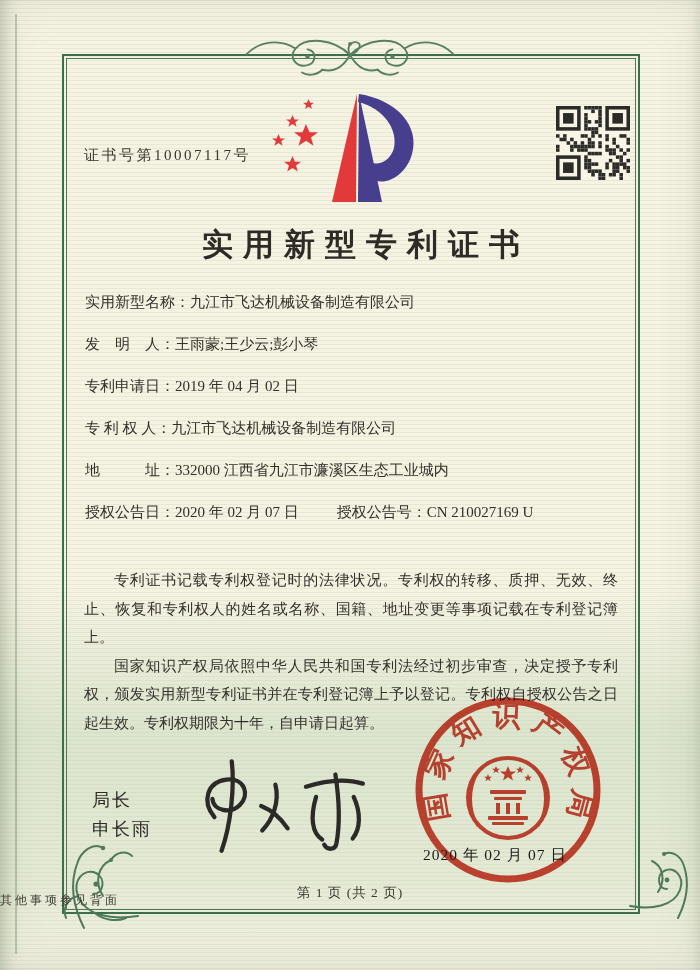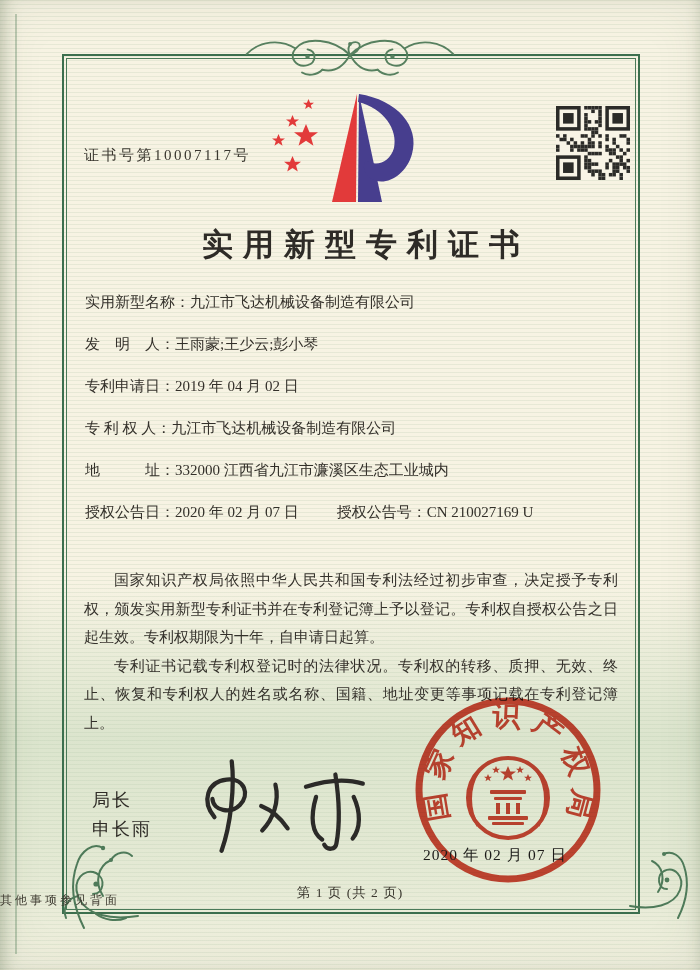--- a/index.html
+++ b/index.html
@@ -262,22 +262,22 @@
   <div class="fields">
     <div class="row"><span class="lbl">实用新型名称：</span><span class="val">九江市飞达机械设备制造有限公司</span></div>
     <div class="row"><span class="lbl">发　明　人：</span><span class="val">王雨蒙;王少云;彭小琴</span></div>
     <div class="row"><span class="lbl">专利申请日：</span><span class="val">2019 年 04 月 02 日</span></div>
     <div class="row"><span class="lbl">专 利 权 人：</span><span class="val">九江市飞达机械设备制造有限公司</span></div>
     <div class="row"><span class="lbl">地　　　址：</span><span class="val">332000 江西省九江市濂溪区生态工业城内</span></div>
     <div class="row"><span class="lbl">授权公告日：</span><span class="val">2020 年 02 月 07 日</span><span class="lbl lbl2">授权公告号：</span><span class="val">CN 210027169 U</span></div>
   </div>
 
   <div class="paras">
+    <p>专利证书记载专利权登记时的法律状况。专利权的转移、质押、无效、终止、恢复和专利权人的姓名或名称、国籍、地址变更等事项记载在专利登记簿上。</p>
     <p>国家知识产权局依照中华人民共和国专利法经过初步审查，决定授予专利权，颁发实用新型专利证书并在专利登记簿上予以登记。专利权自授权公告之日起生效。专利权期限为十年，自申请日起算。</p>
-    <p>专利证书记载专利权登记时的法律状况。专利权的转移、质押、无效、终止、恢复和专利权人的姓名或名称、国籍、地址变更等事项记载在专利登记簿上。</p>
   </div>
 
   <div class="director">
     <div>局长</div>
     <div>申长雨</div>
   </div>
 
   <svg class="sig" viewBox="0 0 185 96">
     <g fill="none" stroke="#2b2a28" stroke-width="4.2" stroke-linecap="round">
       <path d="M28,60 C15,44 21,25 40,23 C58,21 63,38 53,48 C44,57 27,54 26,42"></path>

